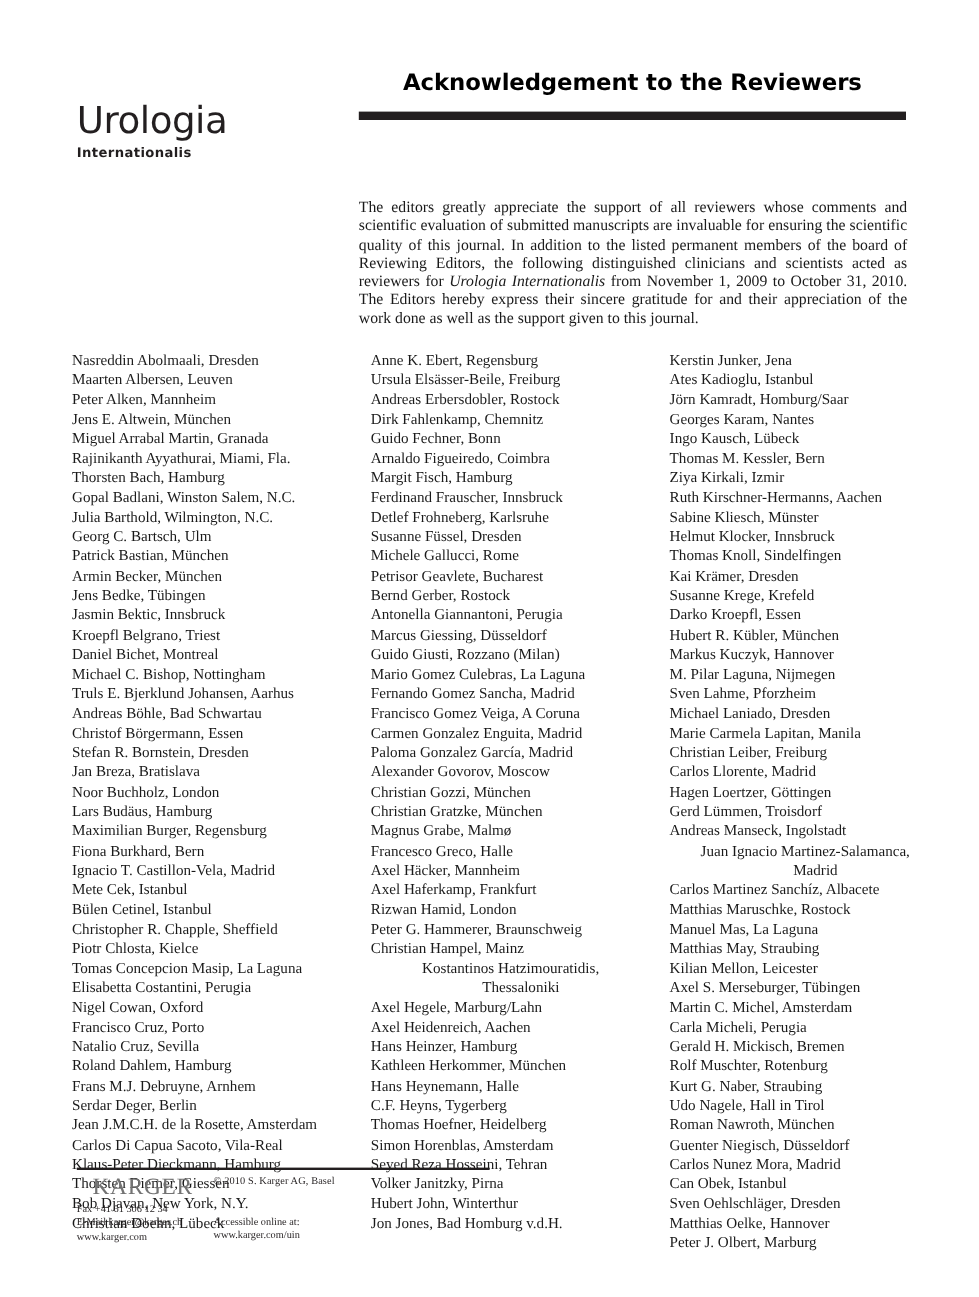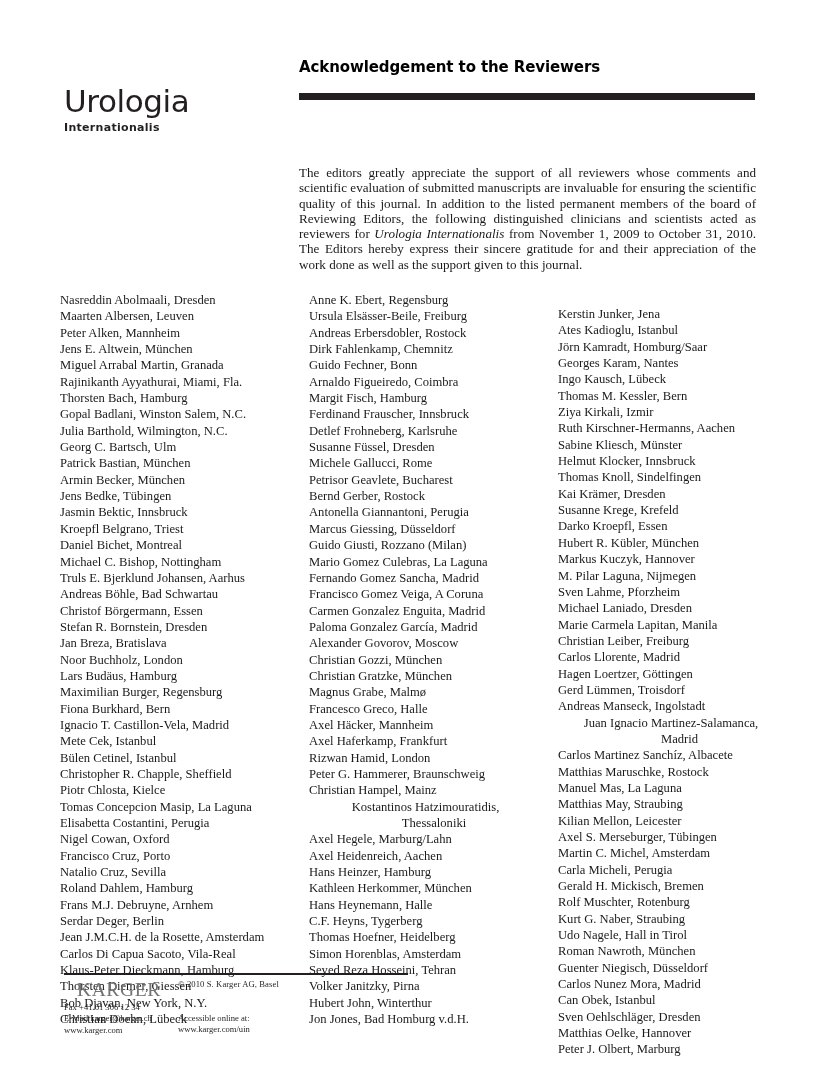--- a/index.html
+++ b/index.html
@@ -45,24 +45,24 @@
     margin-top: 5px;
   }
 
   .page-title {
     position: absolute;
     left: 299px;
     top: 58px;
     width: 456px;
     font-family: "DejaVu Sans", sans-serif;
     font-weight: bold;
-    font-size: 15px;
+    font-size: 19px;
     letter-spacing: -0.1px;
     color: #000000;
-    text-align: left;
+    text-align: center;
   }
 
   .title-rule {
     position: absolute;
     left: 299px;
     top: 93px;
     width: 456px;
     height: 7px;
     background: #231f20;
   }
@@ -86,21 +86,21 @@
     left: 60px;
     top: 292px;
     width: 692px;
     display: flex;
     gap: 16px;
   }
   .col {
     width: 233px;
     flex: 0 0 233px;
   }
-  .col.last { width: 226px; flex: 0 0 226px; margin-top: 14px; }
+  .col.last { width: 226px; flex: 0 0 226px; }
   .name {
     font-size: 12.6px;
     line-height: 16.35px;
     white-space: pre-wrap;
     color: #1a1a1a;
   }
   .name.wrapped {
     text-indent: 0;
     padding-left: 0;
     text-align: center;

